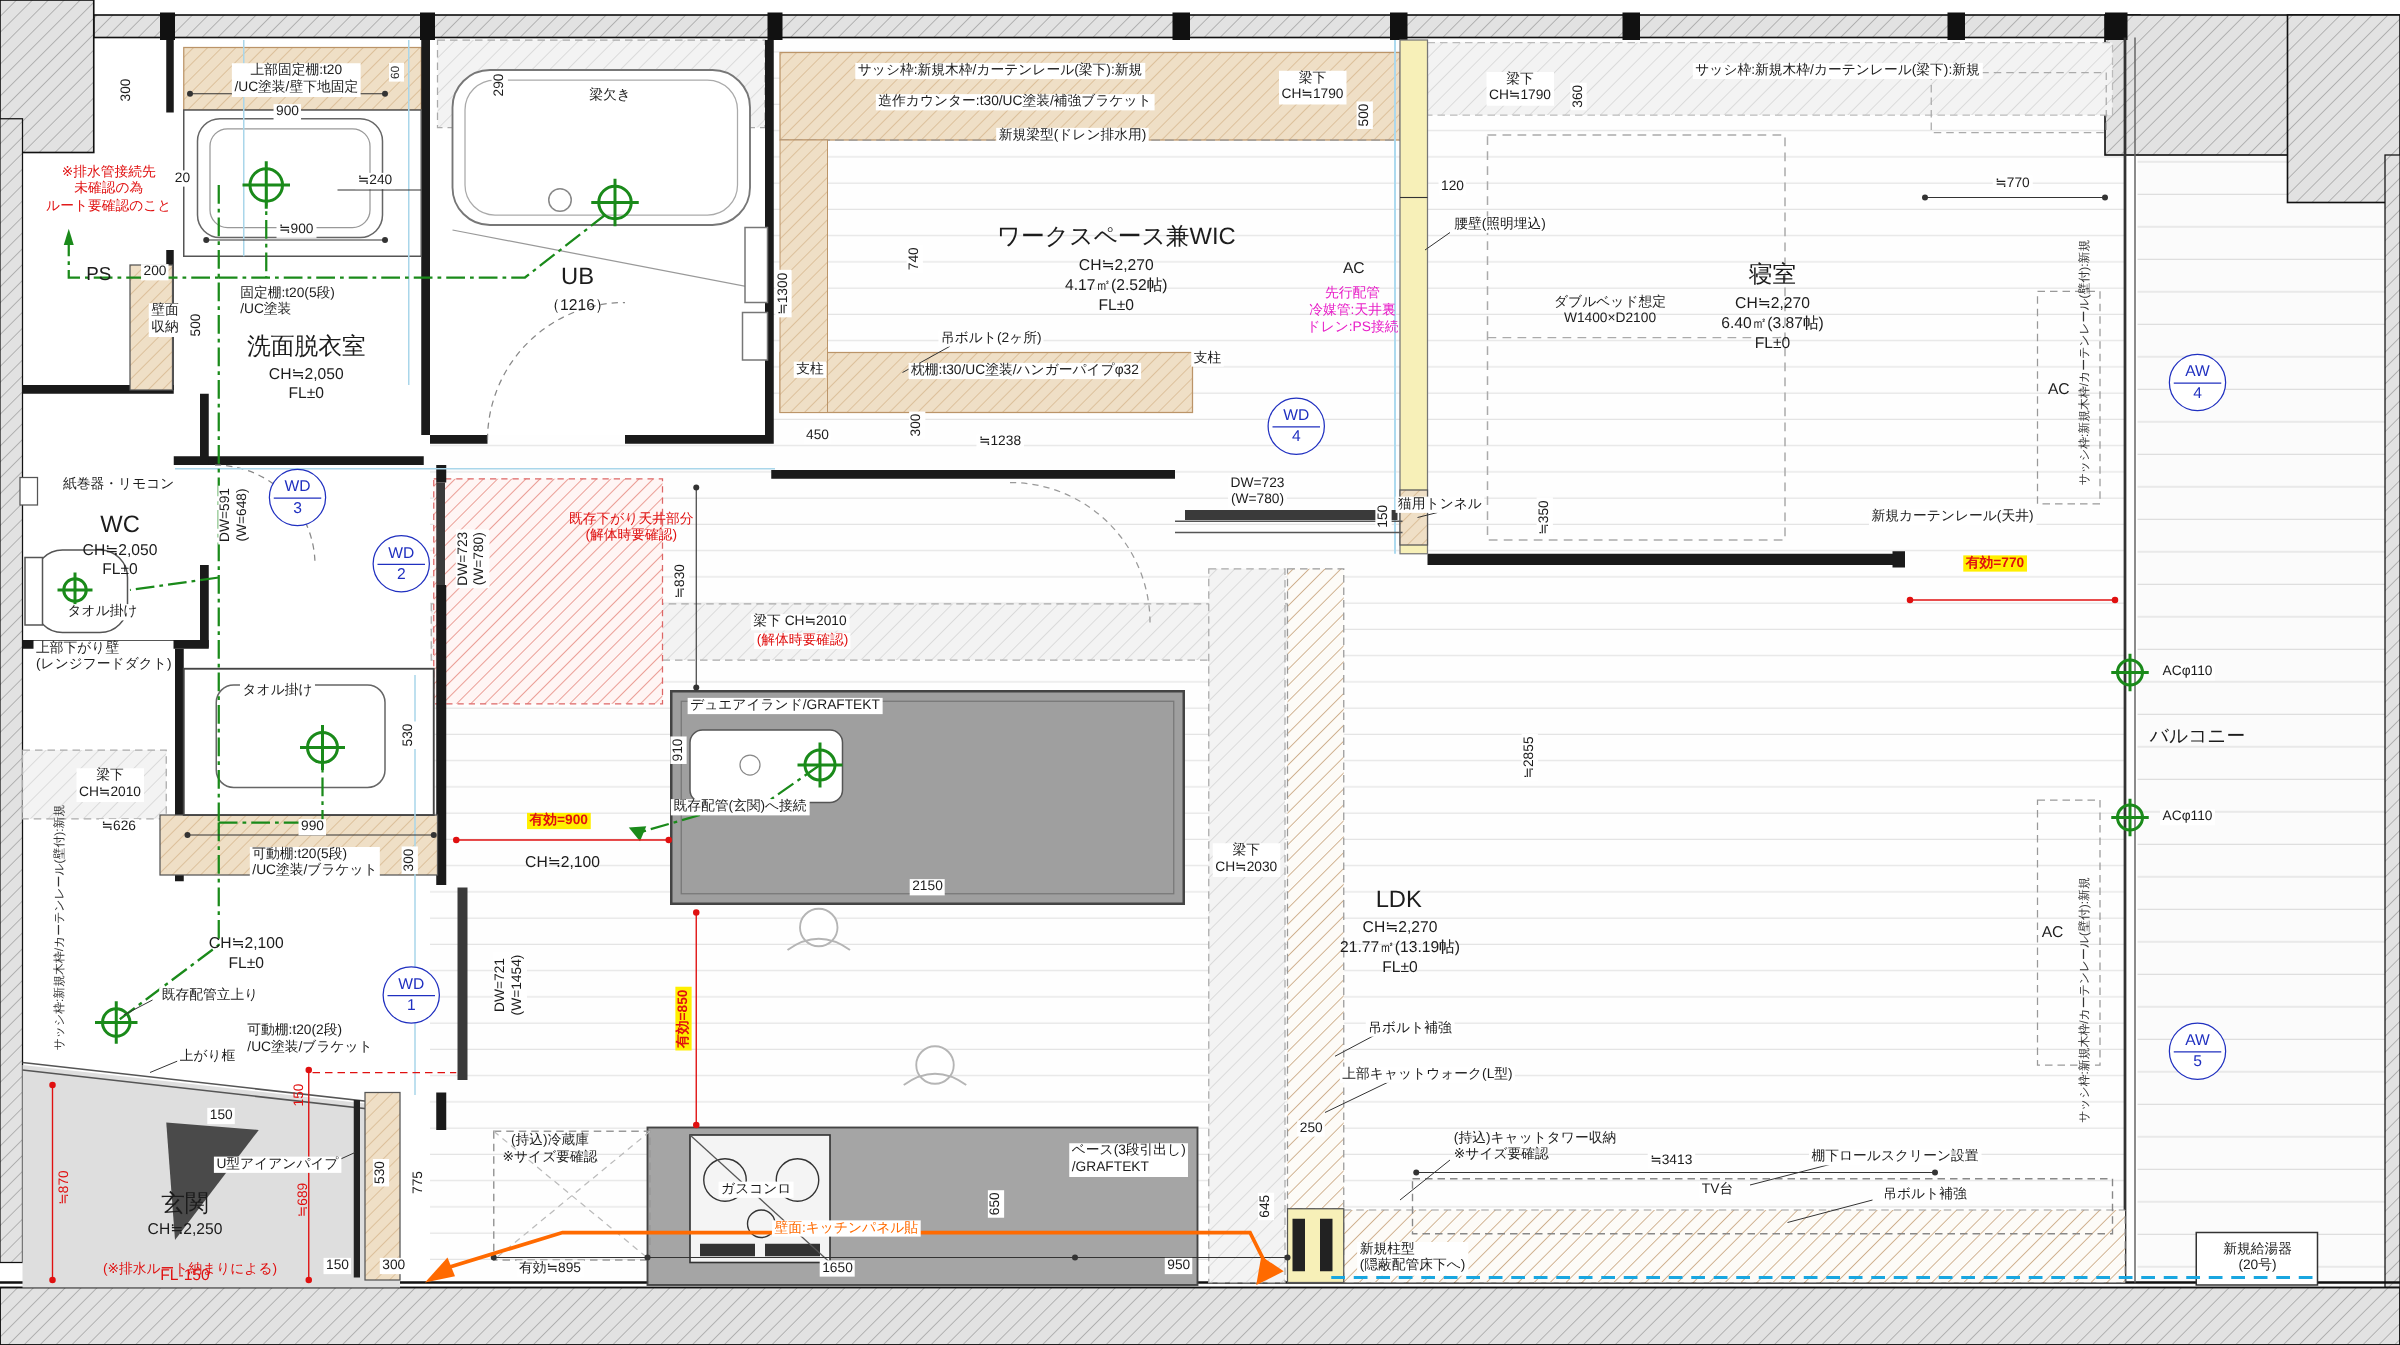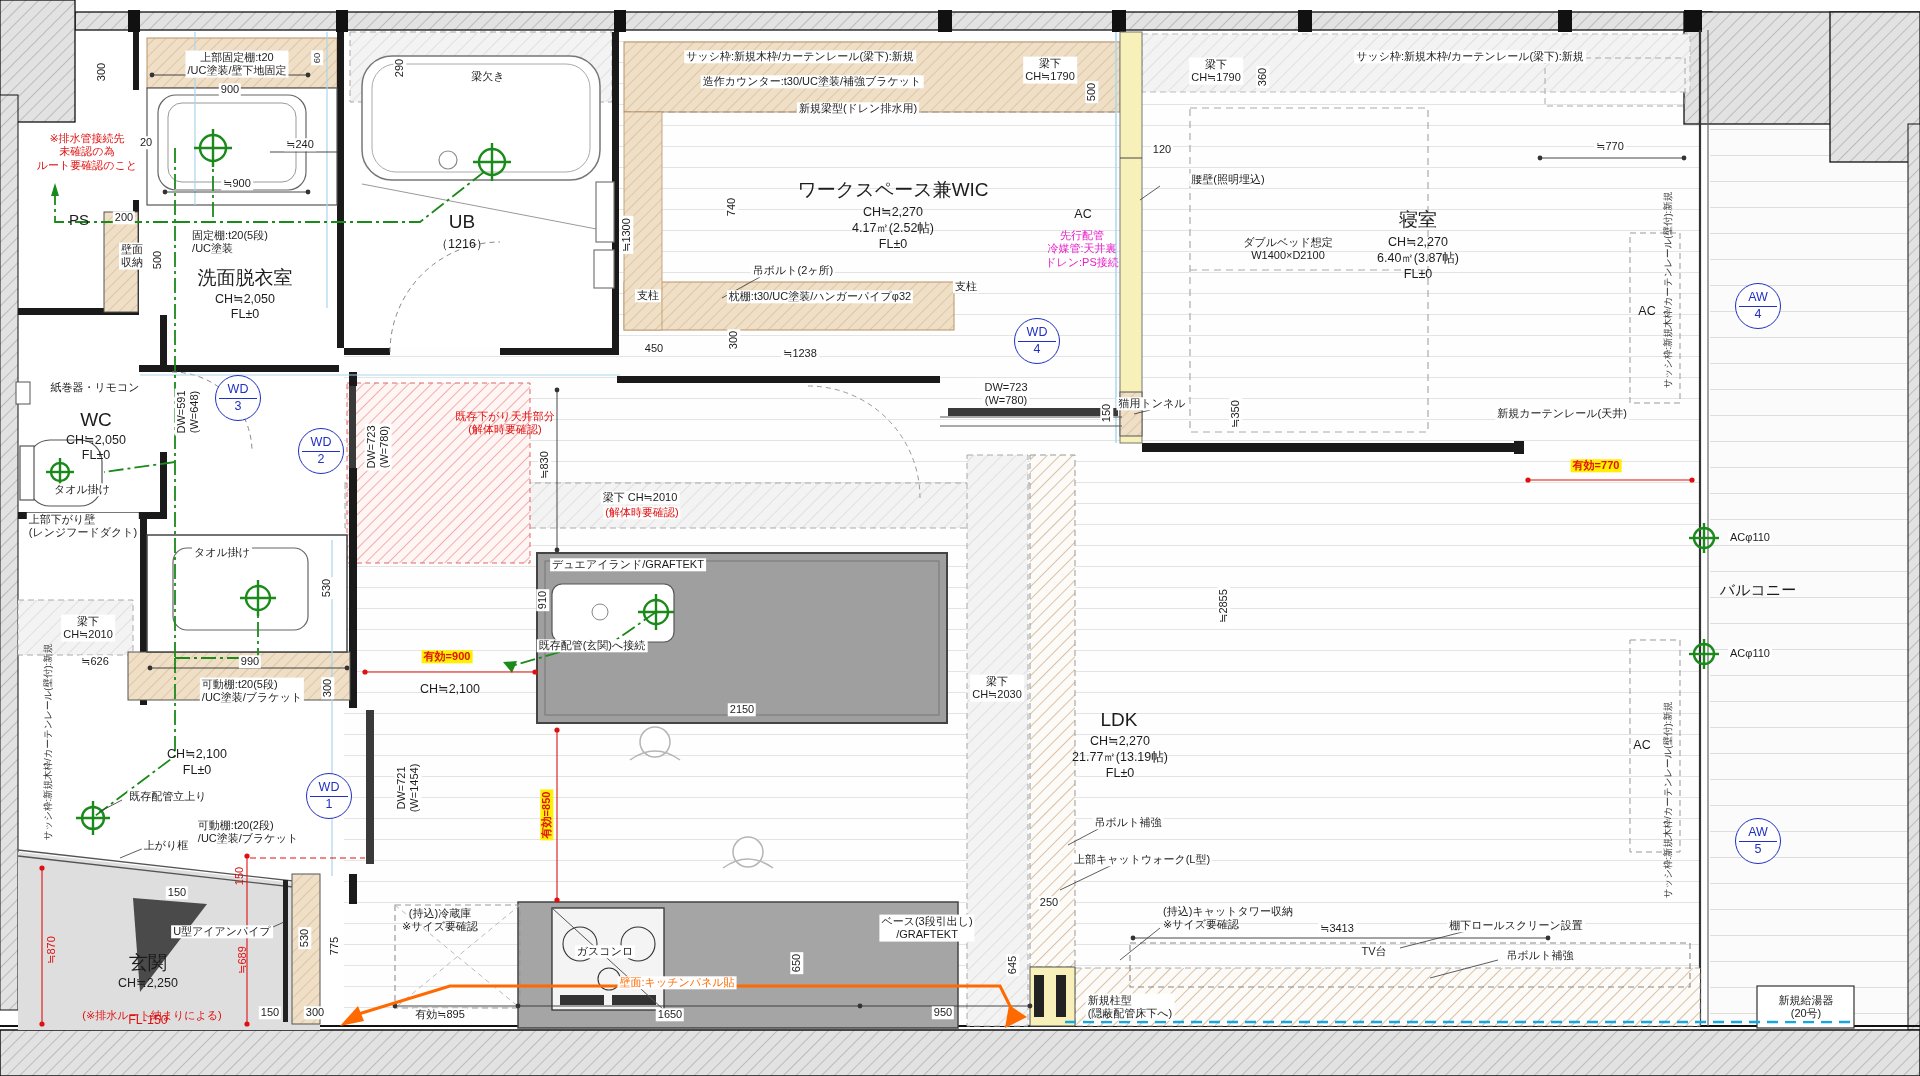--- a/index.html
+++ b/index.html
@@ -369,36 +369,36 @@
       <div class="lbl w rot" style="left: 734px; top: 340px;">300</div>
       <div class="lbl w" style="left: 800px; top: 354px;">≒1238</div>
       <div class="lbl w" style="left: 1050px; top: 70px;">梁下
 CH≒1790</div>
       <div class="lbl w rot" style="left: 1092px; top: 92px;">500</div>
       <div class="lbl w" style="left: 1216px; top: 71px;">梁下
 CH≒1790</div>
       <div class="lbl w rot" style="left: 1263px; top: 77px;">360</div>
       <div class="lbl w" style="left: 1470px; top: 57px;">サッシ枠:新規木枠/カーテンレール(梁下):新規</div>
       <div class="lbl w" style="left: 1162px; top: 150px;">120</div>
-      <div class="lbl w" style="left: 1228px; top: 180px;">腰壁(照明埋込)</div>
+      <div class="lbl w" style="left: 1200px; top: 180px;">腰壁(照明埋込)</div>
       <div class="lbl m" style="left: 1083px; top: 215px;">AC</div>
       <div class="lbl mag" style="left: 1082px; top: 249px;">先行配管
 冷媒管:天井裏
 ドレン:PS接続</div>
       <div class="lbl lg" style="left: 1418px; top: 220px;">寝室</div>
       <div class="lbl m" style="left: 1418px; top: 243px;">CH≒2,270</div>
       <div class="lbl m" style="left: 1418px; top: 259px;">6.40㎡(3.87帖)</div>
       <div class="lbl m" style="left: 1418px; top: 275px;">FL±0</div>
       <div class="lbl " style="left: 1288px; top: 249px;">ダブルベッド想定
 W1400×D2100</div>
       <div class="lbl w" style="left: 1610px; top: 147px;">≒770</div>
       <div class="lbl m" style="left: 1647px; top: 312px;">AC</div>
       <div class="lbl xs rot" style="left: 1668px; top: 290px;">サッシ枠:新規木枠/カーテンレール(壁付):新規</div>
       <div class="lbl w" style="left: 1562px; top: 414px;">新規カーテンレール(天井)</div>
-      <div class="lbl yel" style="left: 1596px; top: 466px;">有効=770</div>
+      <div class="lbl yel" style="left: 1596px; top: 451px;">有効=770</div>
       <div class="lbl w" style="left: 1152px; top: 404px;">猫用トンネル</div>
       <div class="lbl w rot" style="left: 1107px; top: 413px;">150</div>
       <div class="lbl w rot" style="left: 1236px; top: 414px;">≒350</div>
       <div class="lbl w" style="left: 1006px; top: 394px;">DW=723
 (W=780)</div>
       <div class="lbl lg" style="left: 96px; top: 420px;">WC</div>
       <div class="lbl m" style="left: 96px; top: 441px;">CH≒2,050</div>
       <div class="lbl m" style="left: 96px; top: 456px;">FL±0</div>
       <div class="lbl w" style="left: 95px; top: 388px;">紙巻器・リモコン</div>
       <div class="lbl w" style="left: 82px; top: 490px;">タオル掛け</div>
@@ -447,21 +447,21 @@
       <div class="lbl red" style="left: 152px; top: 1016px;">(※排水ルート納まりによる)</div>
       <div class="lbl w" style="left: 270px; top: 1013px;">150</div>
       <div class="lbl w" style="left: 315px; top: 1013px;">300</div>
       <div class="lbl " style="left: 440px; top: 920px;">(持込)冷蔵庫
 ※サイズ要確認</div>
       <div class="lbl w" style="left: 440px; top: 1015px;">有効≒895</div>
       <div class="lbl w" style="left: 605px; top: 952px;">ガスコンロ</div>
       <div class="lbl org w" style="left: 677px; top: 983px;">壁面:キッチンパネル貼</div>
       <div class="lbl w" style="left: 670px; top: 1015px;">1650</div>
       <div class="lbl w rot" style="left: 797px; top: 963px;">650</div>
-      <div class="lbl w lt" style="left: 927px; top: 928px; text-align: center;">ベース(3段引出し)
+      <div class="lbl w lt" style="left: 903px; top: 928px;">ベース(3段引出し)
 /GRAFTEKT</div>
       <div class="lbl w" style="left: 943px; top: 1013px;">950</div>
       <div class="lbl w rot" style="left: 1013px; top: 965px;">645</div>
       <div class="lbl yel rot" style="left: 547px; top: 815px;">有効=850</div>
       <div class="lbl w rot" style="left: 408px; top: 788px;">DW=721
 (W=1454)</div>
       <div class="lbl w" style="left: 997px; top: 688px;">梁下
 CH≒2030</div>
       <div class="lbl lg" style="left: 1119px; top: 720px;">LDK</div>
       <div class="lbl m" style="left: 1120px; top: 742px;">CH≒2,270</div>

